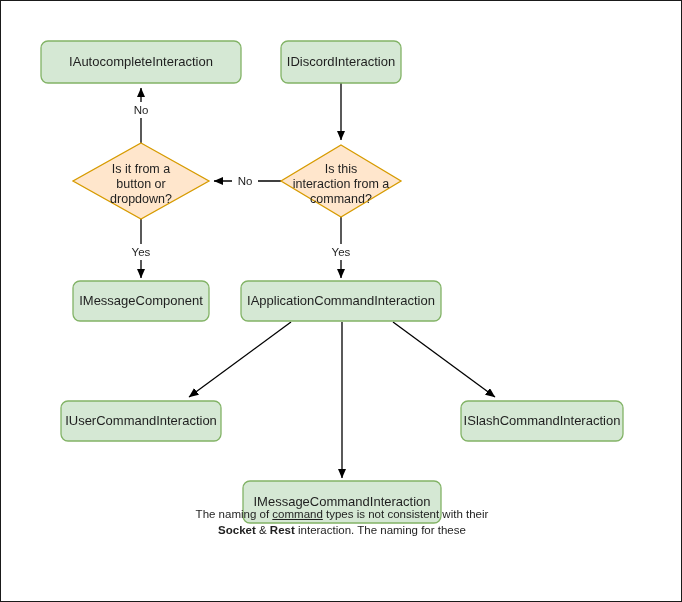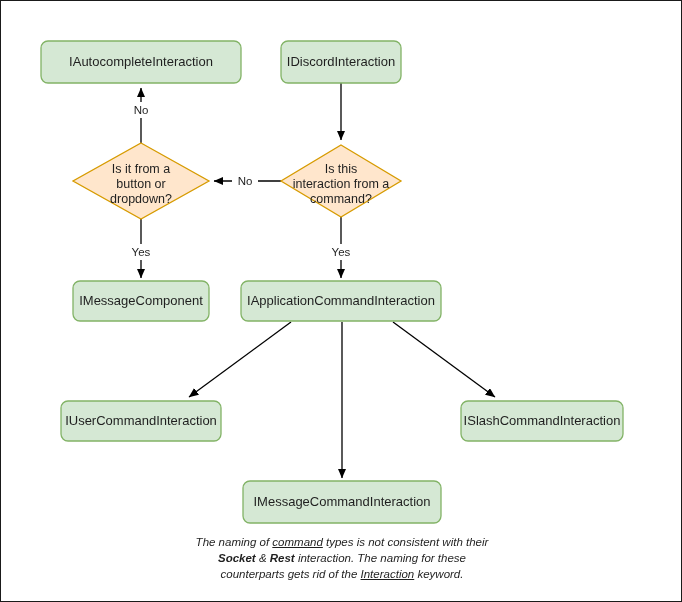--- a/index.html
+++ b/index.html
@@ -195,25 +195,22 @@
     </g>
 
     
     <g>
       <rect class="rect-node" x="242" y="480" width="198" height="42" rx="7" ry="7"></rect>
       <text class="node-label" x="341" y="502">IMessageCommandInteraction</text>
     </g>
 
   </svg>
 
-  <div class="caption" style="top:533px;font-style:italic;">
+  <div class="caption" style="top:505px;">
     <div>
       <span>The naming of </span><u>command</u><span> types is not consistent with their</span>
     </div>
     <div>
       <b>Socket</b><span> &amp; </span><b>Rest</b><span> interaction. The naming for these</span>
     </div>
-    <div>
-      <span>counterparts gets rid of the </span><u>Interaction</u><span> keyword.</span>
-    </div>
   </div>
 
 </div>
 
 </body></html>

